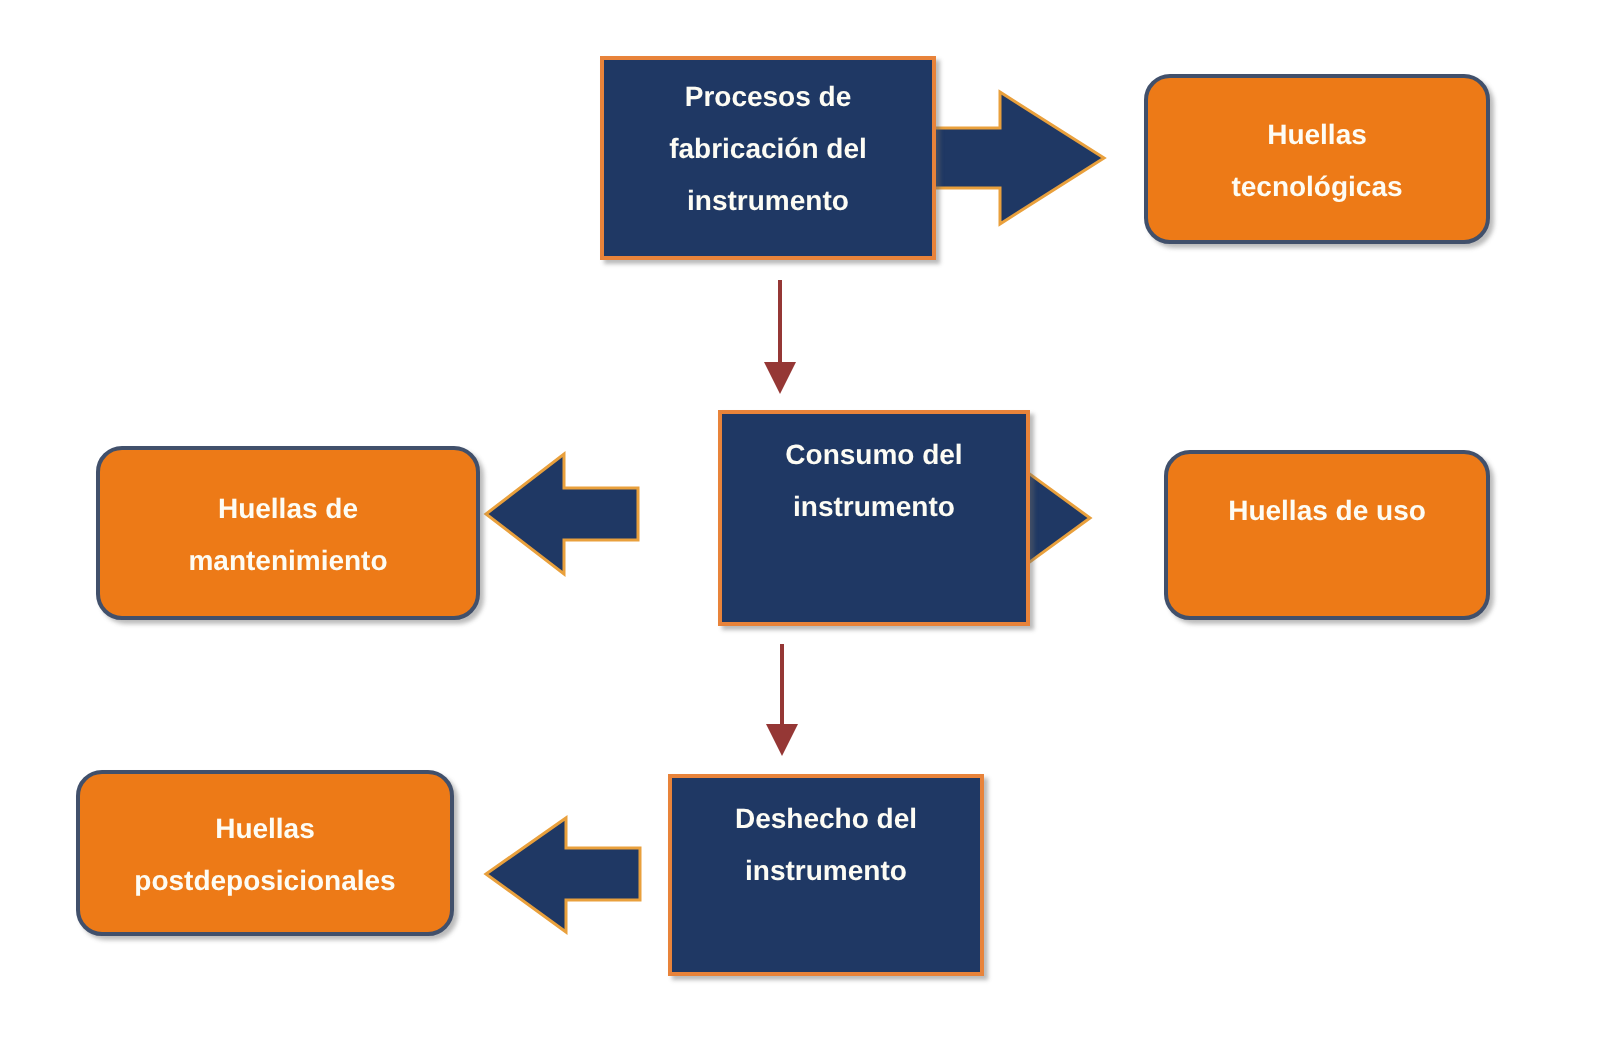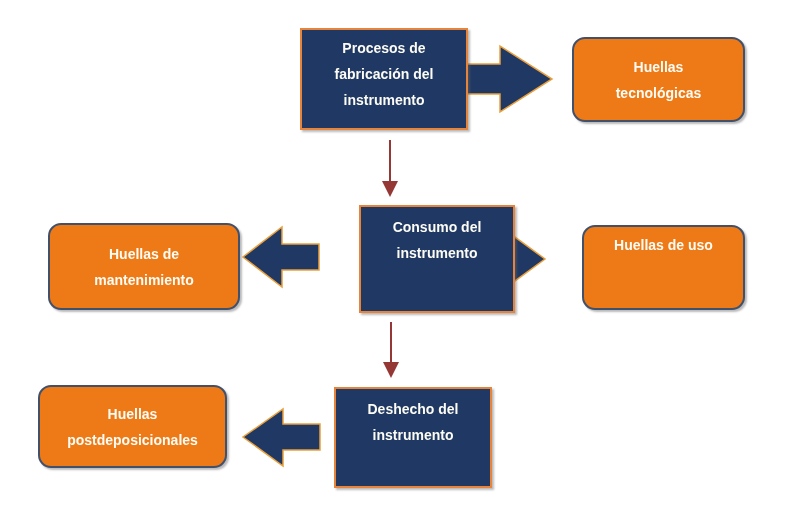--- a/index.html
+++ b/index.html
@@ -32,21 +32,21 @@
     background:var(--navy-fill);
     border:2px solid var(--navy-border);
     align-items:flex-start; padding-top:7px;
   }
   .orange{
     background:var(--orange-fill);
     border:2px solid var(--orange-border);
     border-radius:13px;
     align-items:center;
   }
-  .orange.text-top{align-items:flex-start; padding-top:5px;}
+  .orange.text-top{align-items:flex-start; padding-top:15px;}
   #node-procesos{left:300px;top:28px;width:168px;height:102px;padding-top:5px;}
   #node-tecnologicas{left:572px;top:37px;width:173px;height:85px;}
   #node-consumo{left:319px;top:205px;width:156px;height:108px;margin-left:40px;}
   #node-mantenimiento{left:48px;top:223px;width:192px;height:87px;}
   #node-uso{left:582px;top:225px;width:163px;height:85px;}
   #node-deshecho{left:318px;top:387px;width:158px;height:101px;margin-left:16px;}
   #node-postdeposicionales{left:38px;top:385px;width:189px;height:83px;}
 </style>
 </head>
 <body>

